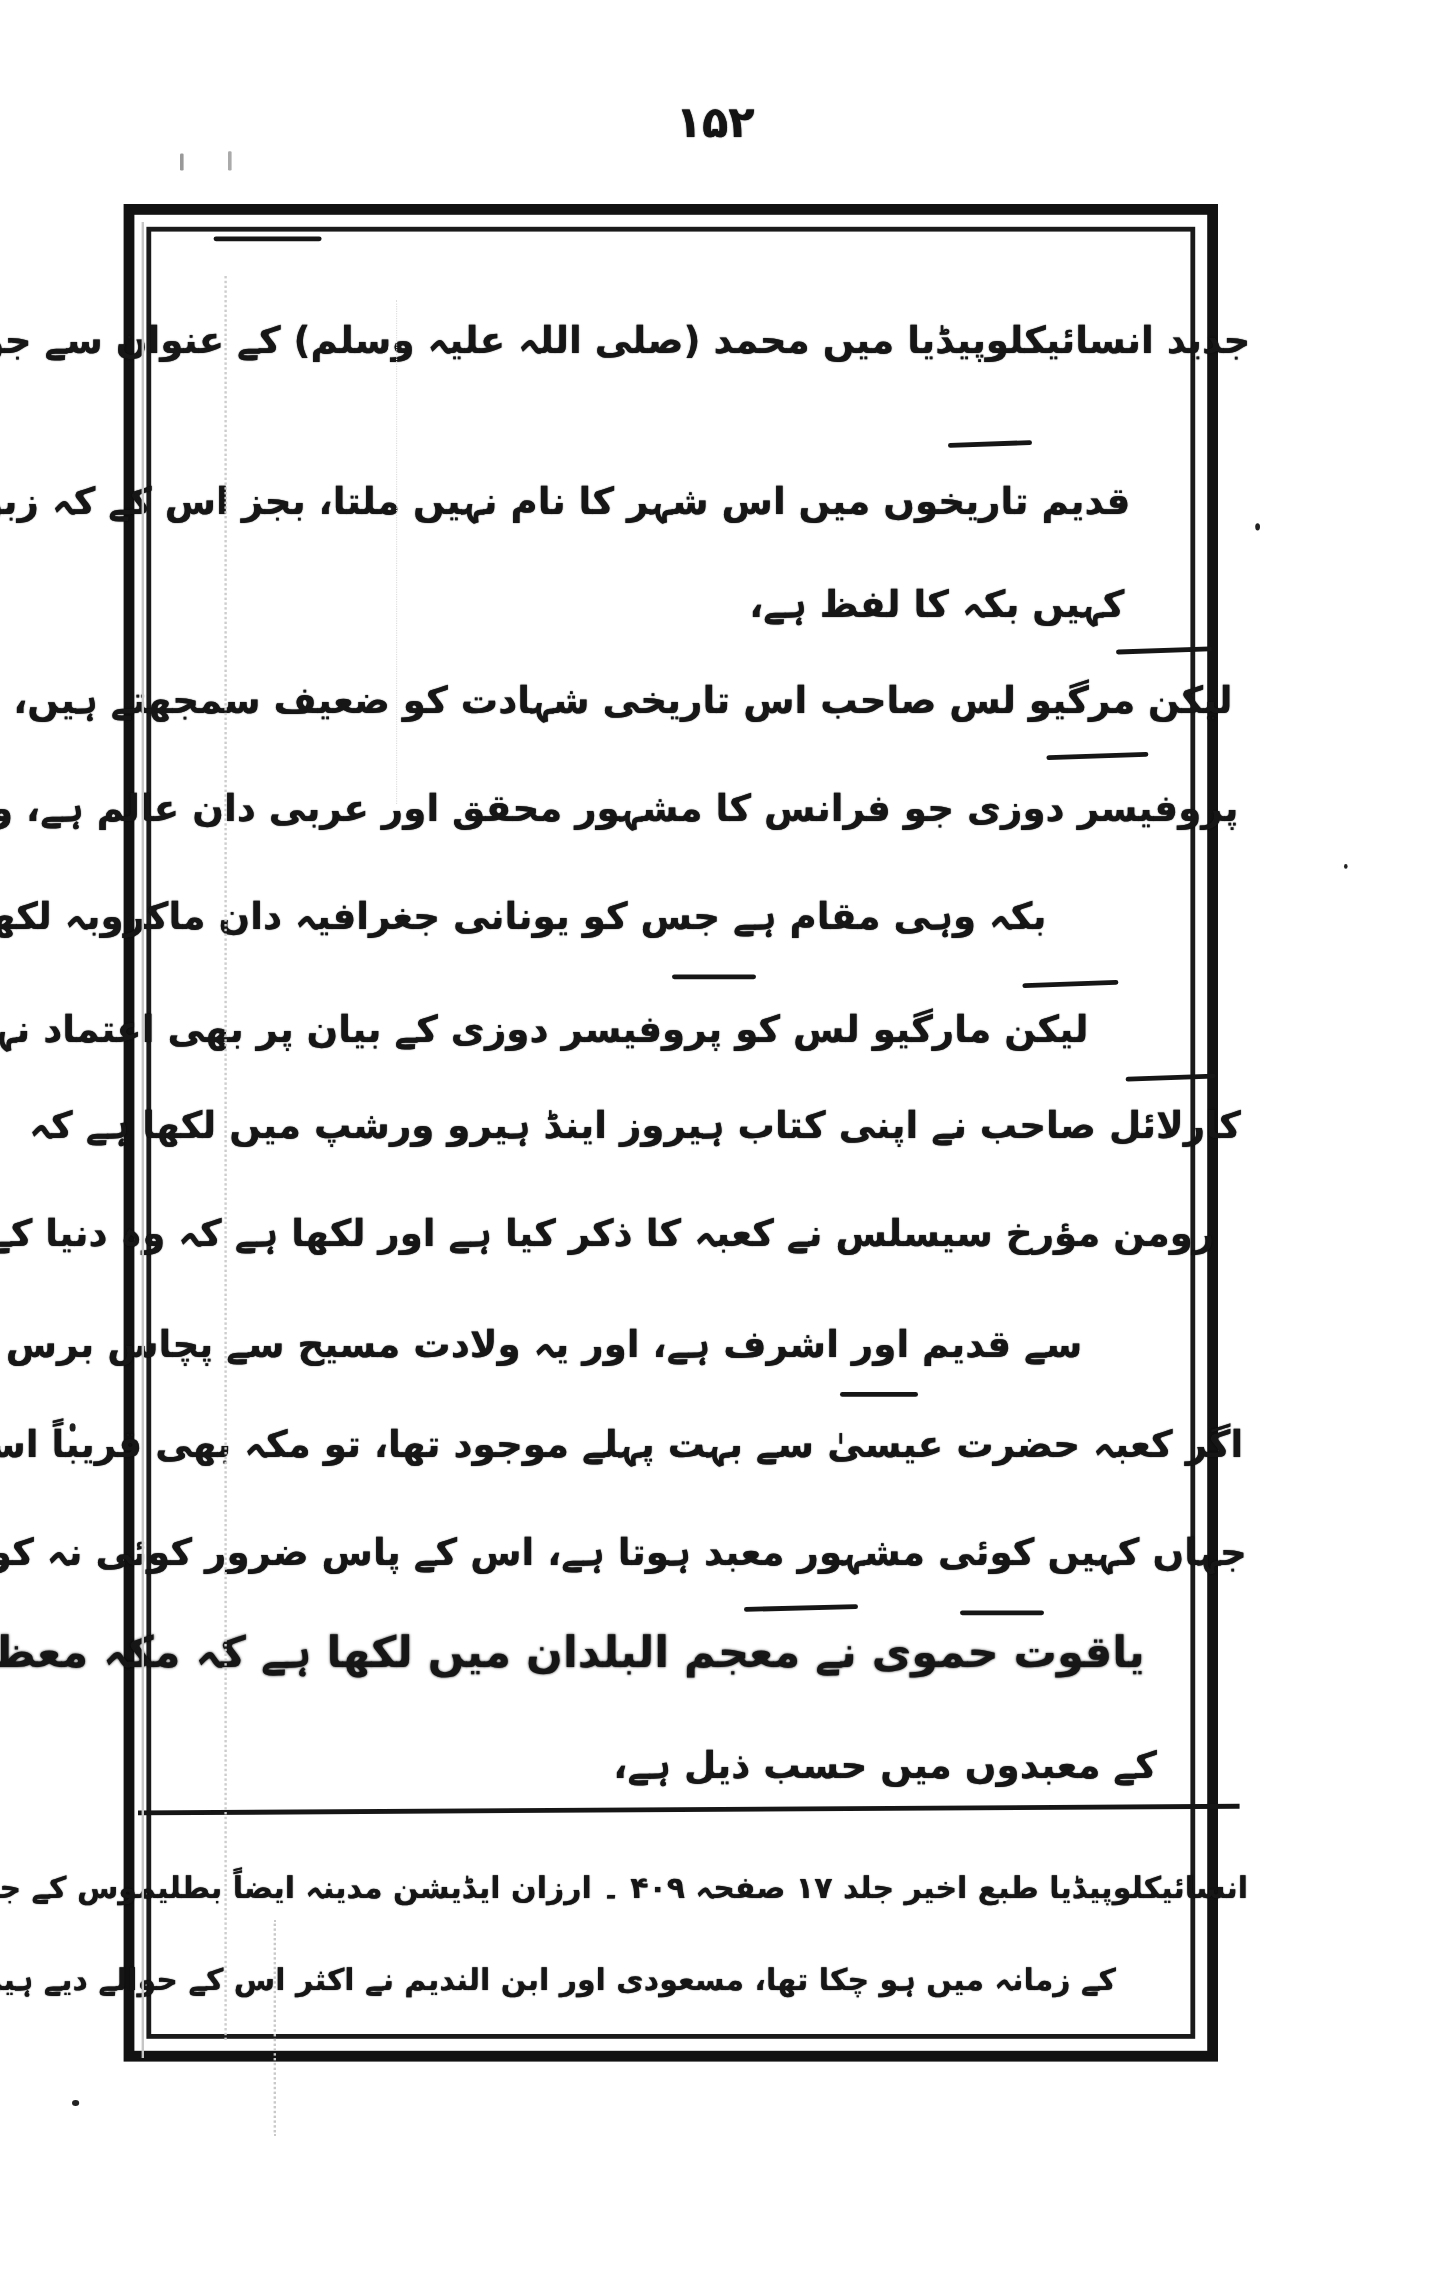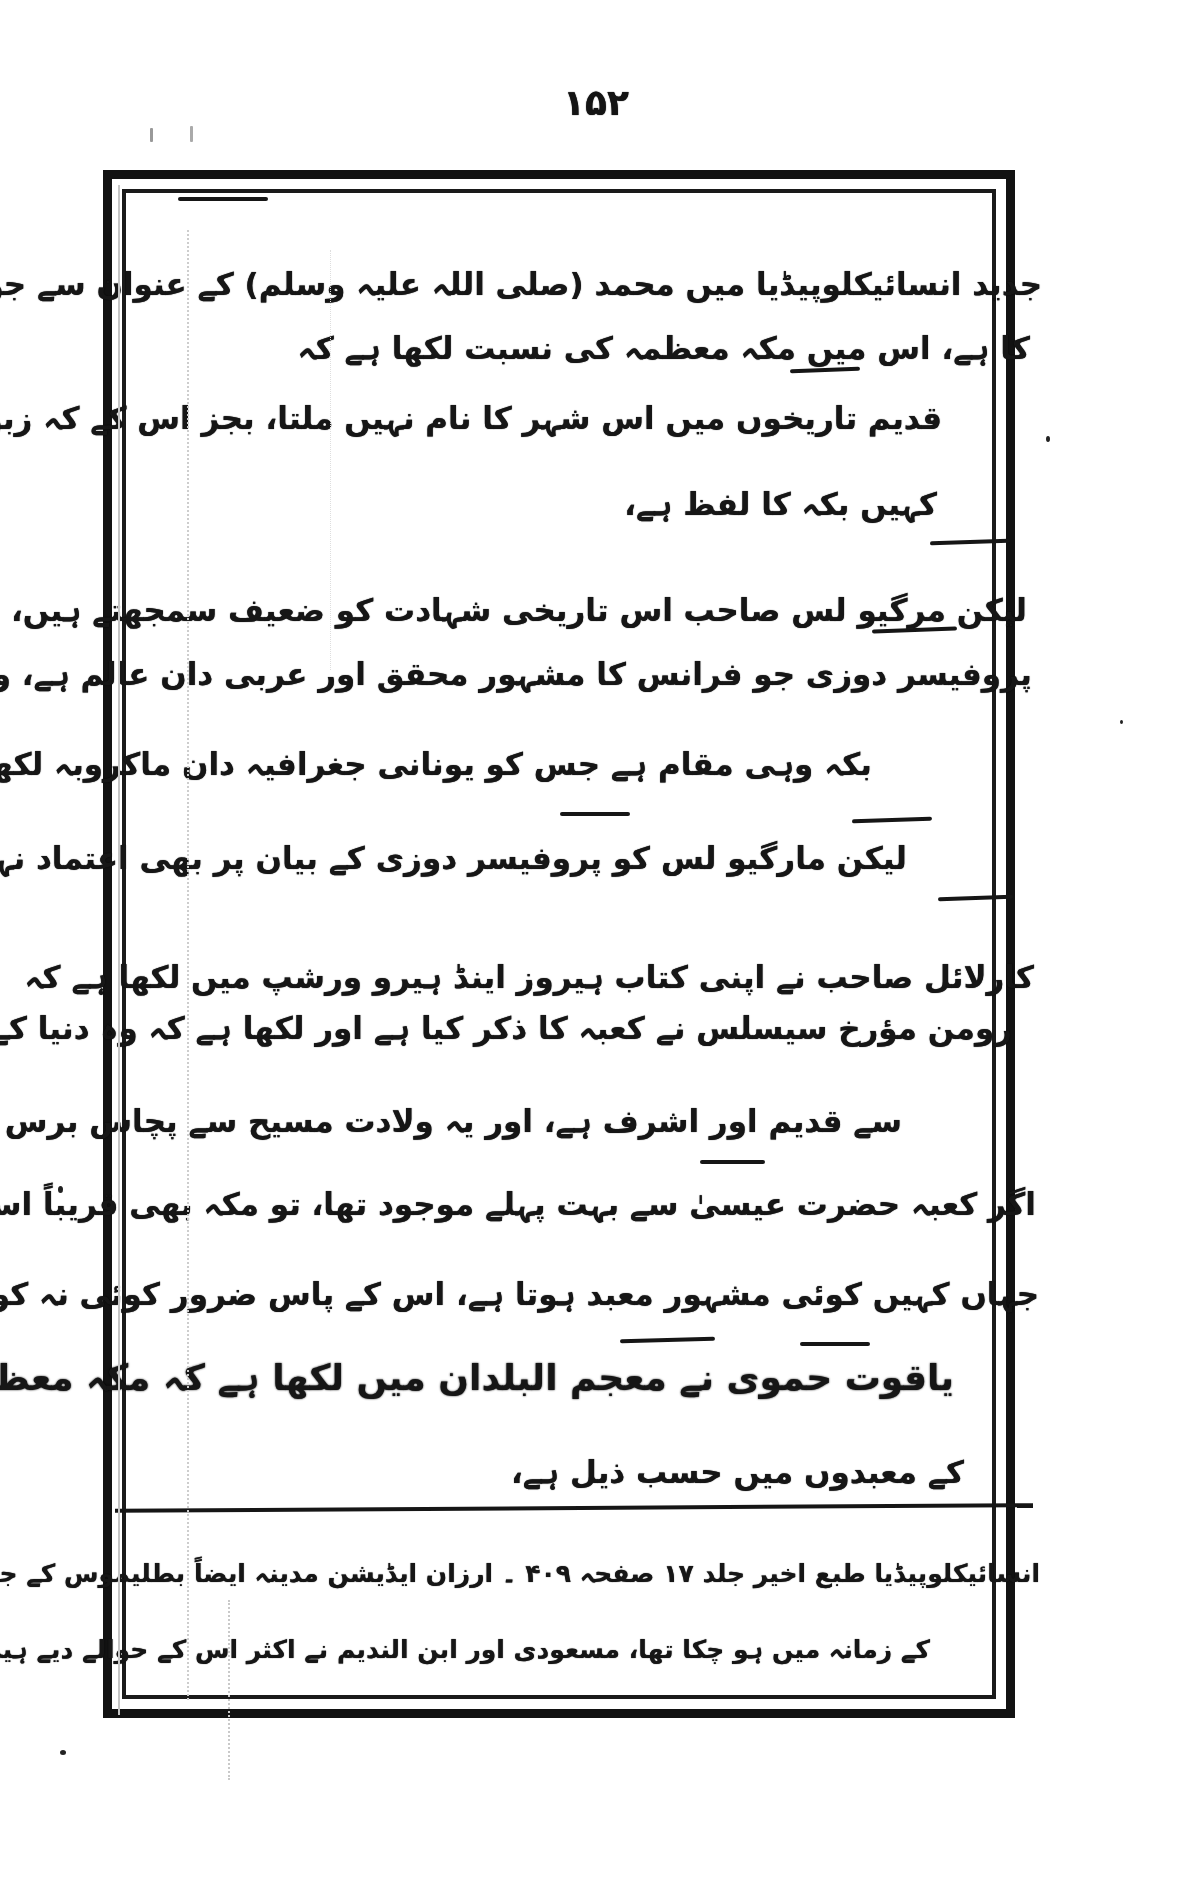--- a/index.html
+++ b/index.html
@@ -68,28 +68,27 @@
 
 <div class="page">
 
   <div class="page-number">۱۵۲</div>
 
   <div class="frame-outer">
     <div class="frame-inner"></div>
   </div>
 
   <div class="tl" style="top:258px;right:150px;">جدید انسائیکلوپیڈیا میں محمد (صلی اللہ علیہ وسلم) کے عنوان سے جو مضمون ہے ۔۔ مرگیو لس</div>
-  <div class="tl" style="top:322px;right:162px;">کا ہے، اس میں مکہ معظمہ کی نسبت لکھا ہے کہ</div>
   <div class="tl" style="top:392px;right:250px;">قدیم تاریخوں میں اس شہر کا نام نہیں ملتا، بجز اس کے کہ زبور (۸۴ ۔ ۶) میں</div>
   <div class="tl" style="top:478px;right:255px;">کہیں بکہ کا لفظ ہے،</div>
-  <div class="tl" style="top:584px;right:165px;">لیکن مرگیو لس صاحب اس تاریخی شہادت کو ضعیف سمجھتے ہیں،</div>
+  <div class="tl" style="top:558px;right:165px;">لیکن مرگیو لس صاحب اس تاریخی شہادت کو ضعیف سمجھتے ہیں،</div>
   <div class="tl" style="top:648px;right:160px;">پروفیسر دوزی جو فرانس کا مشہور محقق اور عربی دان عالم ہے، وہ لکھتا ہے:</div>
   <div class="tl" style="top:738px;right:320px;">بکہ وہی مقام ہے جس کو یونانی جغرافیہ دان ماکروبہ لکھتے ہیں،</div>
   <div class="tl" style="top:832px;right:285px;">لیکن مارگیو لس کو پروفیسر دوزی کے بیان پر بھی اعتماد نہیں،</div>
-  <div class="tl" style="top:912px;right:158px;margin-top:39px;">کارلائل صاحب نے اپنی کتاب ہیروز اینڈ ہیرو ورشپ میں لکھا ہے کہ</div>
+  <div class="tl" style="top:912px;right:158px;">کارلائل صاحب نے اپنی کتاب ہیروز اینڈ ہیرو ورشپ میں لکھا ہے کہ</div>
   <div class="tl" style="top:1002px;right:180px;">رومن مؤرخ سیسلس نے کعبہ کا ذکر کیا ہے اور لکھا ہے کہ وہ دنیا کے تمام معبدوں</div>
   <div class="tl" style="top:1095px;right:290px;">سے قدیم اور اشرف ہے، اور یہ ولادت مسیح سے پچاس برس پہلے کا ذکر ہے۔</div>
   <div class="tl" style="top:1178px;right:156px;">اگر کعبہ حضرت عیسیٰ سے بہت پہلے موجود تھا، تو مکہ بھی قریباً اسی زمانہ کا شہر ہوگا، کیونکہ</div>
   <div class="tl" style="top:1268px;right:153px;">جہاں کہیں کوئی مشہور معبد ہوتا ہے، اس کے پاس ضرور کوئی نہ کوئی شہر یا گاؤں آباد ہو جاتا ہے،</div>
   <div class="tl bold" style="top:1352px;right:238px;">یاقوت حموی نے معجم البلدان میں لکھا ہے کہ مکہ معظمہ کا عرض اور طول بلد بطلیموس</div>
   <div class="tl" style="top:1446px;right:228px;">کے معبدوں میں حسب ذیل ہے،</div>
 
   <div class="separator"></div>
 
   <div class="tl foot" style="top:1552px;right:152px;">انسائیکلوپیڈیا طبع اخیر جلد ۱۷ صفحہ ۴۰۹ ۔ ارزان ایڈیشن مدینہ ایضاً بطلیموس کے جغرافیہ کا ترجمہ عباسیوں</div>

